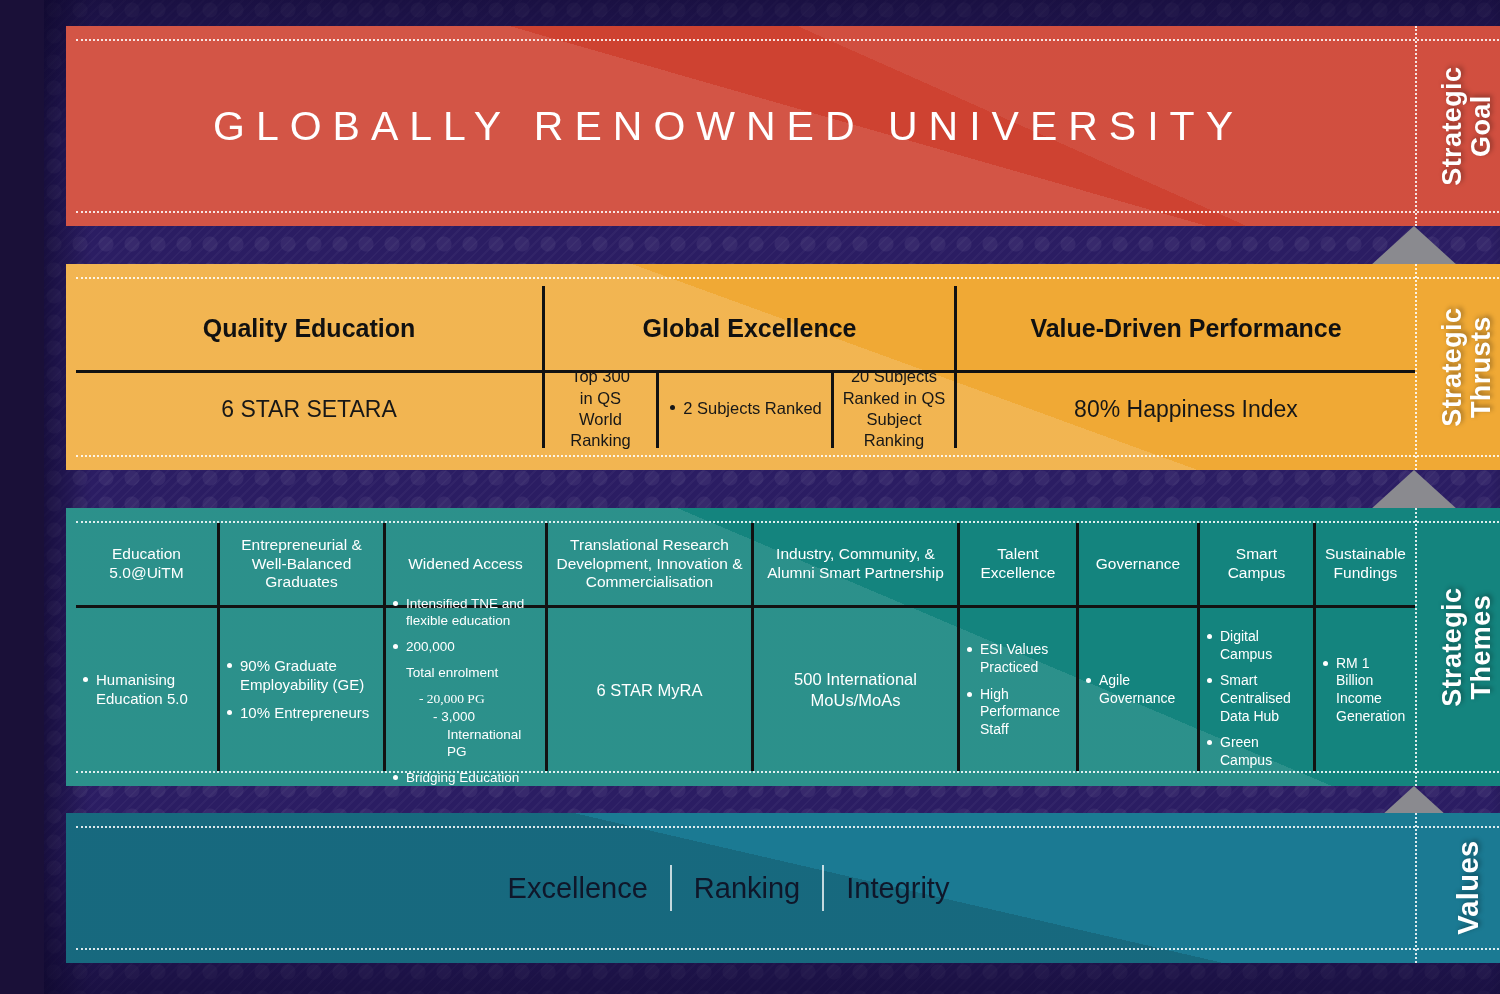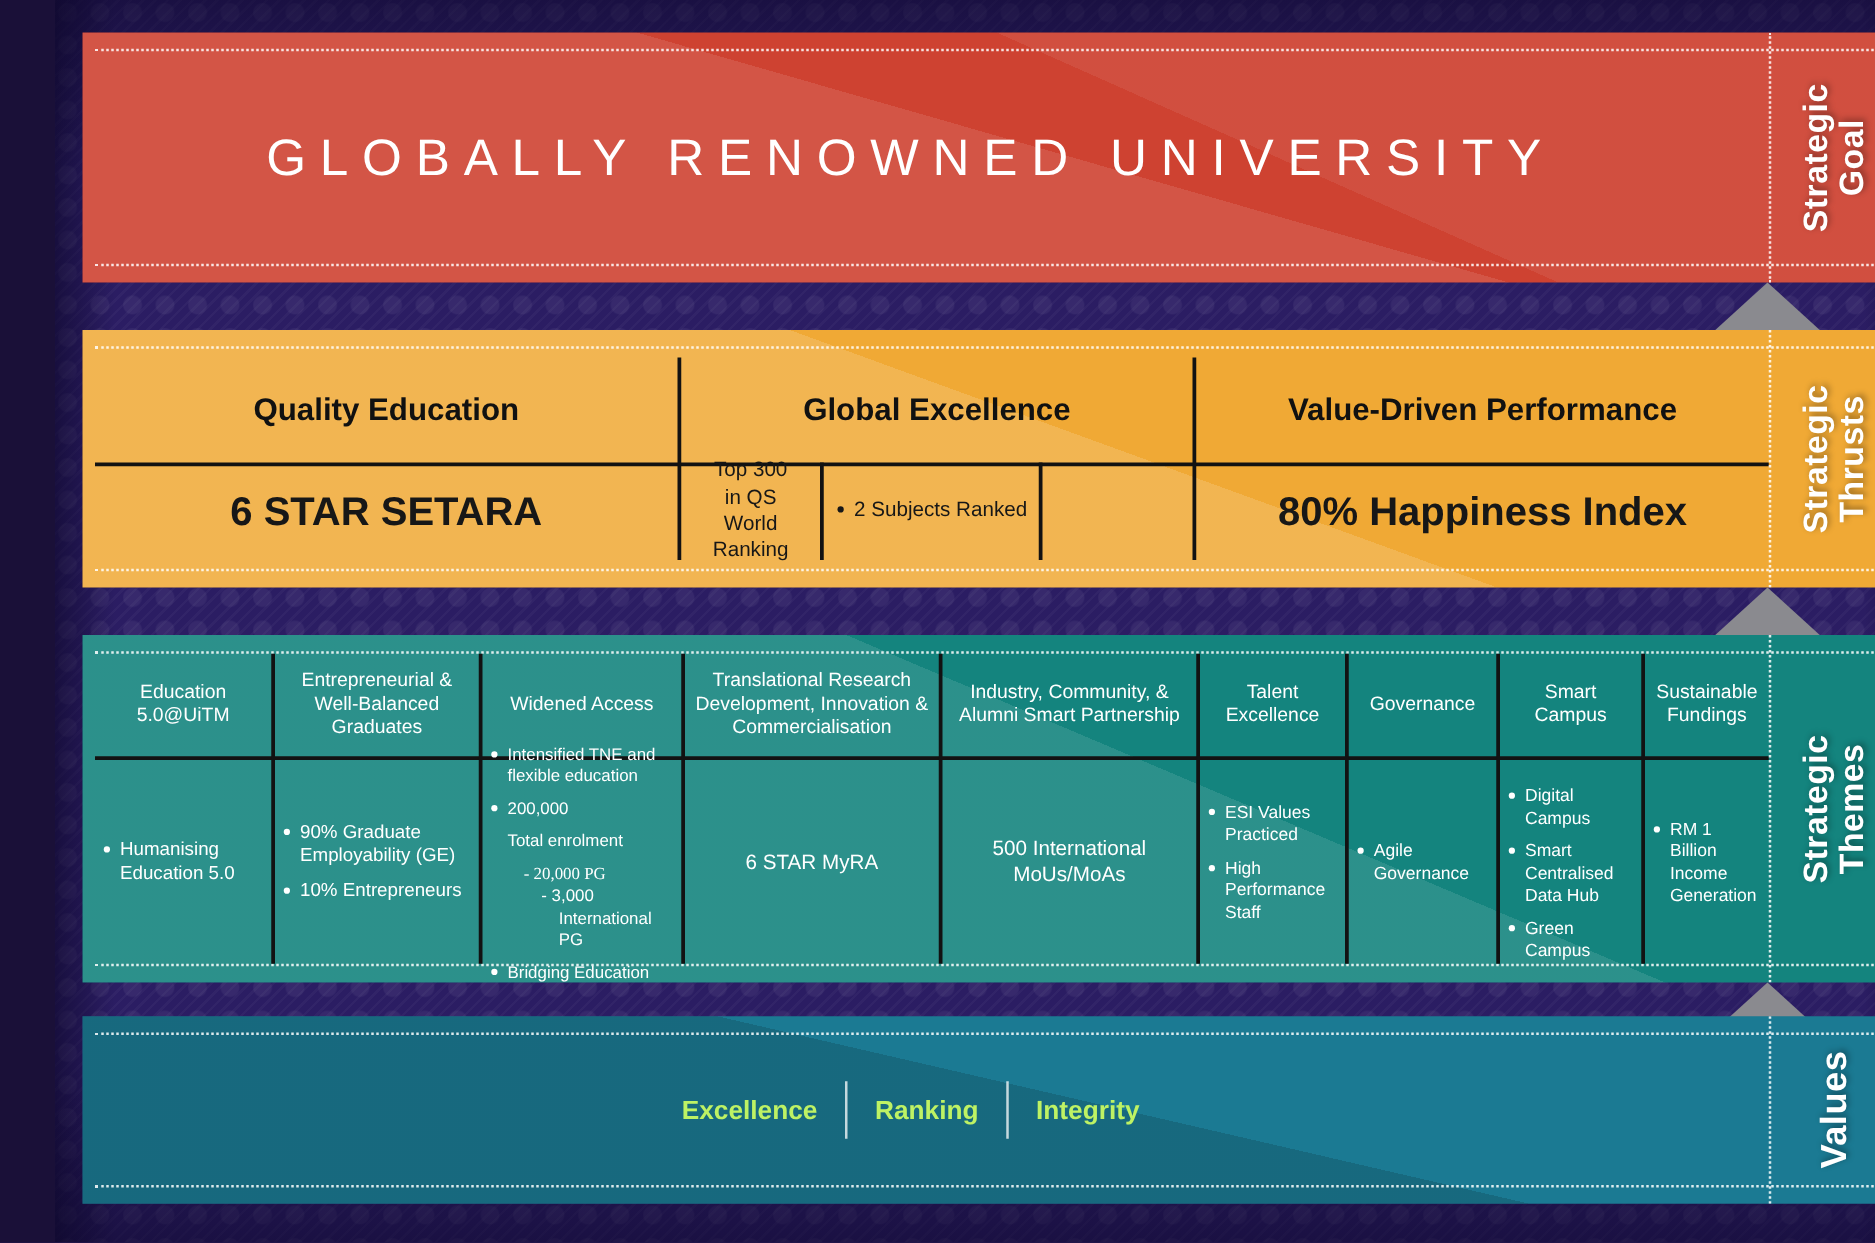--- a/index.html
+++ b/index.html
@@ -45,21 +45,21 @@
   
   #thrusts{left:22px;top:264px;width:1455px;height:206px;background:#f0a935;}
   #thrusts .sheen{background:linear-gradient(200deg,rgba(255,255,255,0) 0%,rgba(255,255,255,0) 44%,rgba(255,255,255,.14) 44%,rgba(255,255,255,.14) 100%);}
   .tgrid{position:absolute;left:10px;right:0;top:22px;bottom:22px;}
   .thead{position:absolute;top:0;height:84px;display:flex;align-items:center;justify-content:center;
     color:#111;font-size:25px;font-weight:bold;text-align:center;}
   .trow2{position:absolute;top:84px;bottom:0;display:flex;align-items:center;justify-content:center;
     color:#171717;text-align:center;}
   .vline{position:absolute;width:3px;background:#121212;}
   .hline{position:absolute;height:3px;background:#121212;}
-  .t-kpi-big{font-size:32px;font-weight:700;}
+  .t-kpi-big{font-size:23px;font-weight:400;}
   .t-kpi-sm{font-size:16.5px;line-height:1.3;font-weight:500;}
   .t-kpi-sm ul{margin:0;padding:0;list-style:none;text-align:left;}
   .t-kpi-sm li{position:relative;padding-left:15px;margin:3px 0;}
   .t-kpi-sm li:before{content:"";position:absolute;left:2px;top:7px;width:5px;height:5px;
     border-radius:50%;background:#171717;}
 
   
   #themes{left:22px;top:508px;width:1455px;height:278px;background:#14847e;}
   #themes .sheen{background:linear-gradient(203deg,rgba(255,255,255,0) 0%,rgba(255,255,255,0) 40%,rgba(255,255,255,.10) 40%,rgba(255,255,255,.10) 100%);}
   .hgrid{position:absolute;left:10px;right:0;top:15px;bottom:15px;}
@@ -77,21 +77,21 @@
   .th-body li.sub2{padding-left:40px;margin:1px 0;}
   .th-body li.sub2:before{display:none;}
   .th-body li.nb{padding-left:13px;}
   .th-body li.nb:before{display:none;}
 
   
   #values{left:22px;top:813px;width:1455px;height:150px;background:#1b7a93;}
   #values .sheen{background:linear-gradient(193deg,rgba(0,0,0,0) 0%,rgba(0,0,0,0) 45%,rgba(0,0,0,.14) 45%,rgba(0,0,0,.14) 100%);}
   #values-row{position:absolute;left:0;right:130px;top:0;bottom:0;display:flex;align-items:center;
     justify-content:center;gap:0;}
-  #values-row .v{color:#bef264;font-size:21px;font-weight:bold;padding:0 22px;line-height:1;}
+  #values-row .v{color:#0f172a;font-size:29px;font-weight:normal;padding:0 22px;line-height:1;}
   #values-row .vdiv{width:2px;height:46px;background:rgba(255,255,255,.75);}
 
   
   .arrow{position:absolute;width:0;height:0;border-left:44px solid transparent;
     border-right:44px solid transparent;border-bottom:40px solid #8a8a8f;}
 </style>
 </head>
 <body>
 
 <div class="stage">
@@ -128,20 +128,21 @@
       <div class="vline" style="left:580px;top:84px;bottom:0"></div>
       <div class="vline" style="left:755px;top:84px;bottom:0"></div>
 
       <div class="trow2 t-kpi-big" style="left:0;width:466px">6 STAR SETARA</div>
       <div class="trow2 t-kpi-sm" style="left:469px;width:111px;padding:0 23px;box-sizing:border-box">Top 300 in QS World Ranking</div>
       <div class="trow2 t-kpi-sm" style="left:583px;width:172px;padding:0 6px;box-sizing:border-box">
         <ul>
           <li>2 Subjects Ranked</li>
         </ul>
       </div>
+      <div class="trow2 t-kpi-sm" style="left:758px;width:120px;padding:0 6px;box-sizing:border-box">20 Subjects Ranked in QS Subject Ranking</div>
       <div class="trow2 t-kpi-big" style="left:881px;width:458px">80% Happiness Index</div>
     </div>
 
     <div class="vsep" style="left:1349px"></div>
     <div class="vlabel" style="left:1349px;right:0;top:0;bottom:0">
       <span style="font-size: 27px;">Strategic<br>Thrusts</span>
     </div>
   </div>
 
   <div class="arrow" style="left:1326px;top:470px"></div>

